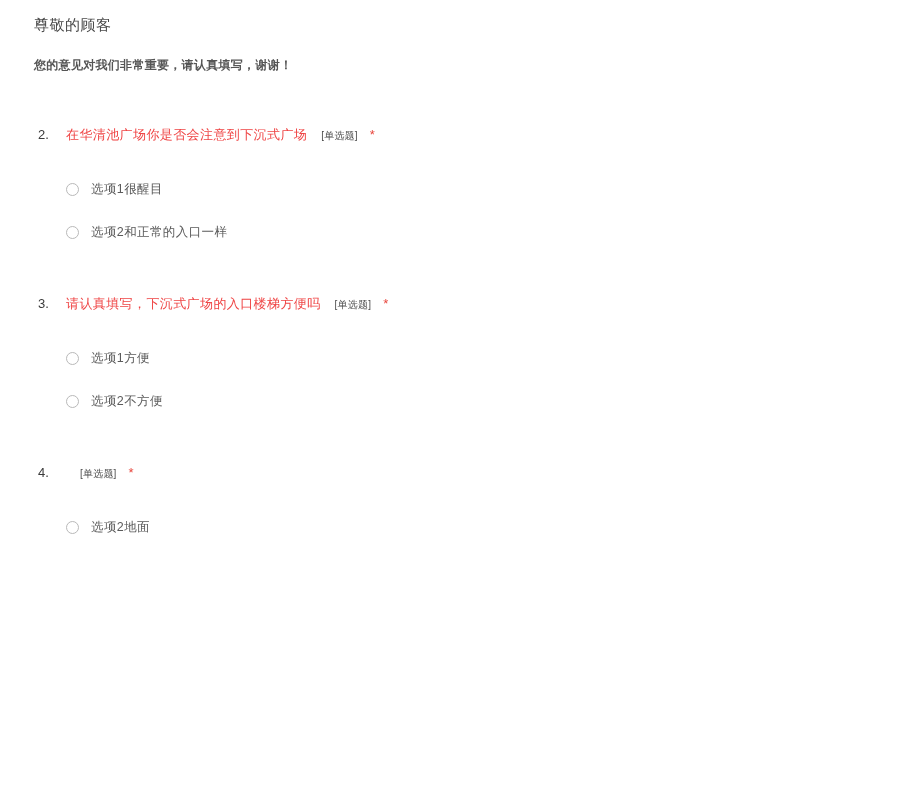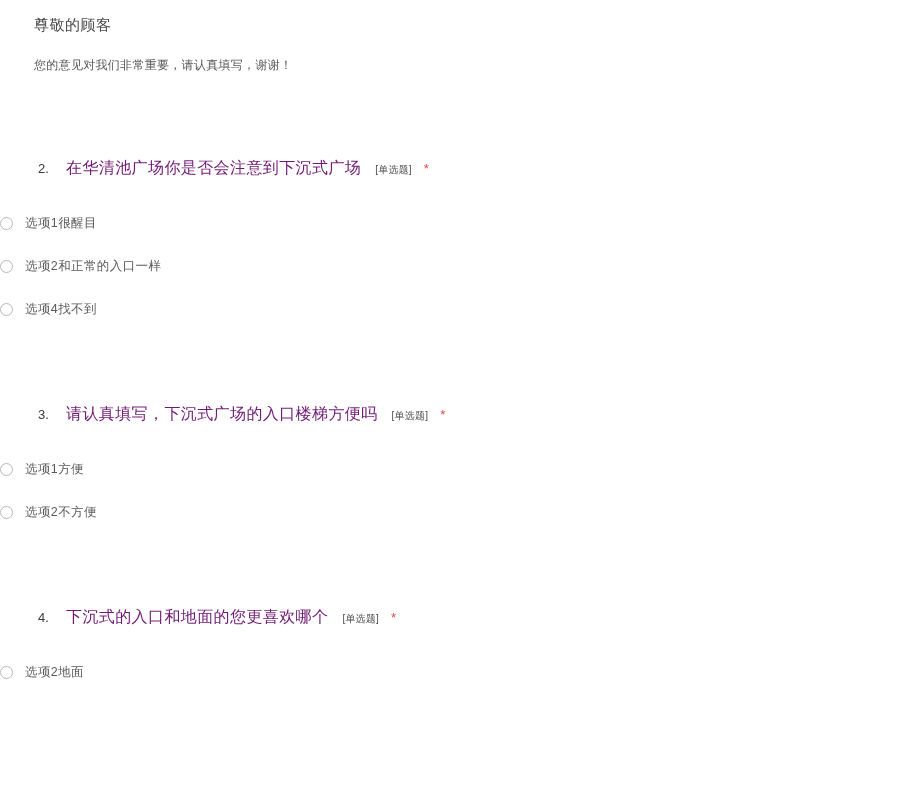--- a/index.html
+++ b/index.html
@@ -31,20 +31,21 @@
     font-weight: normal;
     letter-spacing: 0.5px;
   }
   .survey-desc {
     position: absolute;
     left: 34px;
     top: 57px;
     font-size: 12px;
     color: #555555;
     letter-spacing: 0.3px;
+    font-weight: bold;
   }
   .questions {
     position: absolute;
     left: 0;
     top: 125px;
     width: 900px;
   }
   .question {
     position: relative;
     margin-bottom: 12px;
@@ -57,38 +58,38 @@
     padding-left: 38px;
     line-height: 20px;
   }
   .q-index {
     width: 28px;
     flex: 0 0 28px;
     font-size: 13px;
     color: #3b3b3b;
   }
   .q-title {
-    font-size: 16px;
-    color: #701a75;
+    font-size: 13px;
+    color: #ef4444;
     letter-spacing: 0.4px;
-    margin-top: 33px;
   }
   .q-type {
     font-size: 10px;
     color: #4a4a4a;
     margin-left: 14px;
     letter-spacing: 0.2px;
   }
   .q-required {
     color: #e8453c;
     margin-left: 12px;
     font-size: 13px;
   }
   .options {
     margin-top: 22px;
+    padding-left: 66px;
   }
   .option {
     display: flex;
     align-items: center;
     height: 43px;
   }
   .radio {
     width: 13px;
     height: 13px;
     border: 1px solid #b9b9b9;
@@ -126,24 +127,20 @@
       </div>
       <div class="options">
         <div class="option">
           <span class="radio"></span>
           <span class="option-label">选项1很醒目</span>
         </div>
         <div class="option">
           <span class="radio"></span>
           <span class="option-label">选项2和正常的入口一样</span>
         </div>
-        <div class="option">
-          <span class="radio"></span>
-          <span class="option-label">选项4找不到</span>
-        </div>
       </div>
     </div>
 
     <div class="q-gap"></div>
 
     <div class="question">
       <div class="q-head">
         <span class="q-index">3.</span>
         <span class="q-title">请认真填写，下沉式广场的入口楼梯方便吗</span>
         <span class="q-type">[单选题]</span>
@@ -159,21 +156,20 @@
           <span class="option-label">选项2不方便</span>
         </div>
       </div>
     </div>
 
     <div class="q-gap"></div>
 
     <div class="question">
       <div class="q-head">
         <span class="q-index">4.</span>
-        <span class="q-title">下沉式的入口和地面的您更喜欢哪个</span>
         <span class="q-type">[单选题]</span>
         <span class="q-required">*</span>
       </div>
       <div class="options">
         <div class="option">
           <span class="radio"></span>
           <span class="option-label">选项2地面</span>
         </div>
       </div>
     </div>

